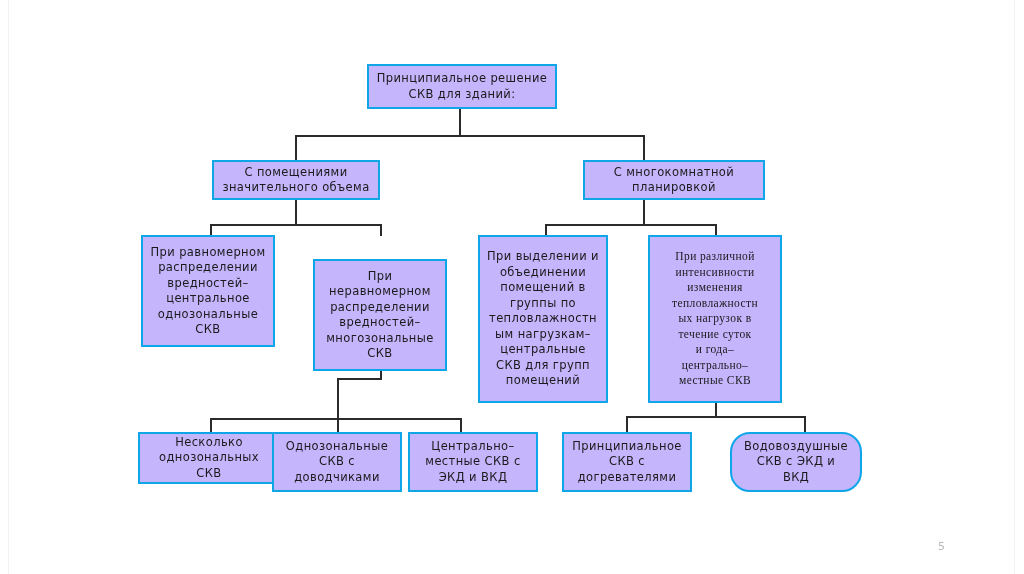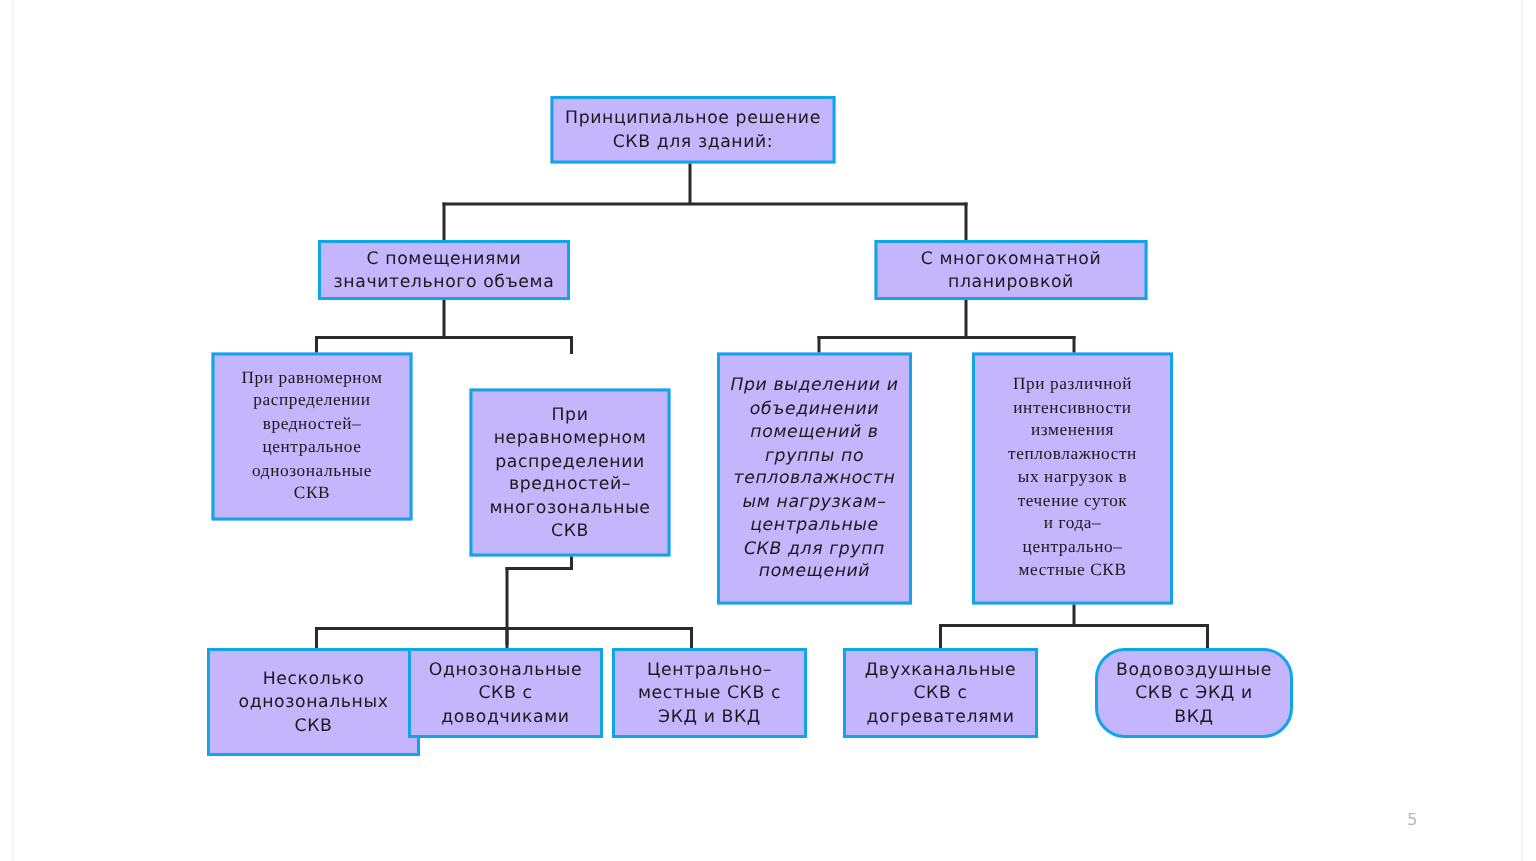--- a/index.html
+++ b/index.html
@@ -106,67 +106,67 @@
 
   <div class="node" style="left:367px; top:64px; width:190px; height:45px;">Принципиальное решение
 СКВ для зданий:</div>
 
   <div class="node" style="left:212px; top:160px; width:168px; height:40px;">С помещениями
 значительного объема</div>
 
   <div class="node" style="left:535px; top:160px; width:182px; height:40px;margin-left:48px;">С многокомнатной
 планировкой</div>
 
-  <div class="node" style="left:141px; top:235px; width:134px; height:112px;font-family:Liberation Serif, serif;">При равномерном
+  <div class="node" style="left:141px; top:235px; width:134px; height:112px;">При равномерном
 распределении
 вредностей–
 центральное
 однозональные
 СКВ</div>
 
   <div class="node" style="left:313px; top:235px; width:134px; height:112px;margin-top:24px;">При
 неравномерном
 распределении
 вредностей–
 многозональные
 СКВ</div>
 
-  <div class="node" style="left:478px; top:235px; width:130px; height:168px;font-style:italic;">При выделении и
+  <div class="node" style="left:478px; top:235px; width:130px; height:168px;">При выделении и
 объединении
 помещений в
 группы по
 тепловлажностн
 ым нагрузкам–
 центральные
 СКВ для групп
 помещений</div>
 
   <div class="node" style="left:648px; top:235px; width:134px; height:168px;font-family:Liberation Serif, serif;">При различной
 интенсивности
 изменения
 тепловлажностн
 ых нагрузок в
 течение суток
 и года–
 центрально–
 местные СКВ</div>
 
-  <div class="node" style="left:138px; top:432px; width:142px; height:72px;">Несколько
+  <div class="node" style="left:138px; top:432px; width:142px; height:52px;">Несколько
 однозональных
 СКВ</div>
 
   <div class="node" style="left:272px; top:432px; width:130px; height:60px;">Однозональные
 СКВ с
 доводчиками</div>
 
   <div class="node" style="left:408px; top:432px; width:130px; height:60px;">Центрально–
 местные СКВ с
 ЭКД и ВКД</div>
 
-  <div class="node" style="left:562px; top:432px; width:130px; height:60px;">Двухканальные
+  <div class="node" style="left:562px; top:432px; width:130px; height:60px;">Принципиальное
 СКВ с
 догревателями</div>
 
   <div class="node" style="left:730px; top:432px; width:132px; height:60px;border-radius:20px;">Водовоздушные
 СКВ с ЭКД и
 ВКД</div>
 
   <div class="page-number">5</div>
 
 </div>

